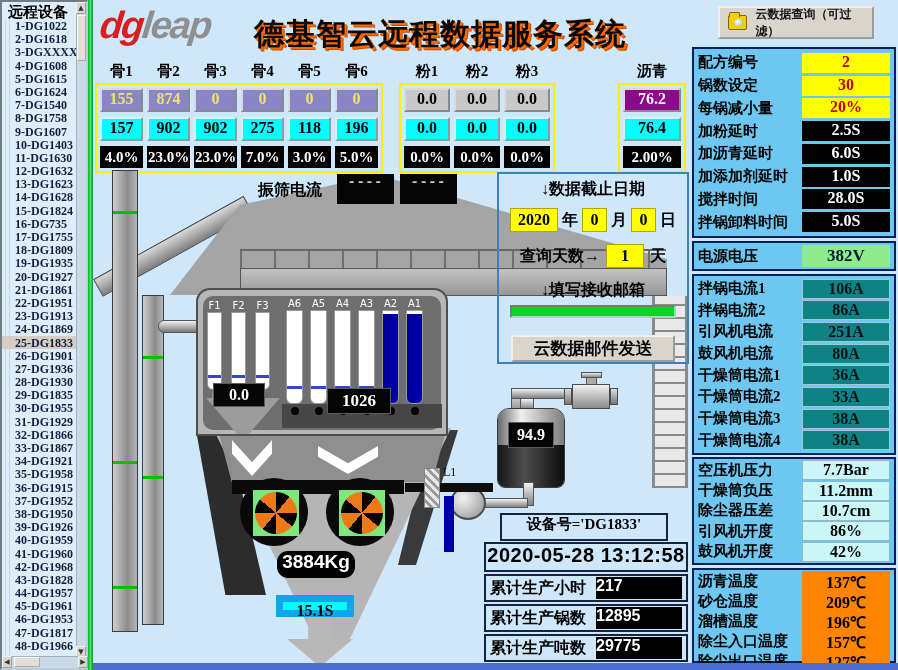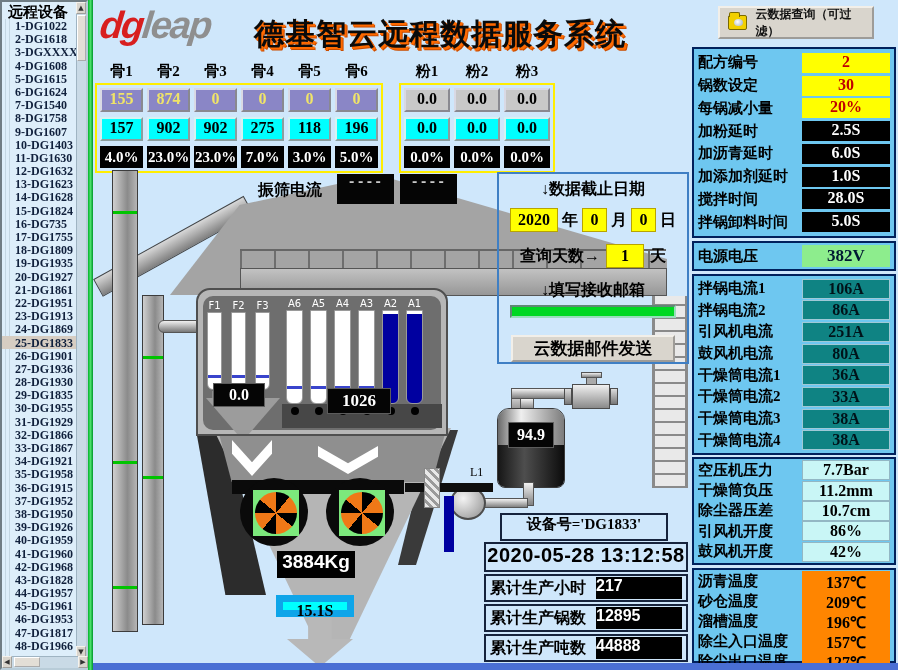--- a/index.html
+++ b/index.html
@@ -112,21 +112,21 @@
   .ch1 { left:232px; top:440px; width:40px; height:36px; }
   .ch2 { left:318px; top:446px; width:60px; height:28px; }
   .mix-bar { position:absolute; left:232px; top:480px; width:172px; height:14px; background:#0a0a0a; }
   .mix-circle { position:absolute; width:68px; height:68px; background:#0a0a0a; border-radius:50%; top:478px; }
   .mc1 { left:240px; } .mc2 { left:326px; }
   .fan-box { position:absolute; width:46px; height:46px; background:#7ce87c; top:490px; display:flex; align-items:center; justify-content:center; }
   .fb1 { left:253px; } .fb2 { left:339px; }
   .fan { width:42px; height:42px; border-radius:50%;
     background:conic-gradient(#000 0 40deg,#ef7817 40deg 90deg,#000 90deg 130deg,#ef7817 130deg 180deg,#000 180deg 220deg,#ef7817 220deg 270deg,#000 270deg 310deg,#ef7817 310deg 360deg); }
   .mix-weight { position:absolute; left:277px; top:551px; width:78px; height:27px; background:#000; color:#fff;
-    text-align:center; line-height:26px; font:bold 19px "Liberation Sans",sans-serif; }
+    text-align:center; line-height:26px; font:bold 19px "Liberation Sans",sans-serif;border-radius:11px; }
   .mix-time { position:absolute; left:276px; top:595px; width:78px; height:22px; background:#00ffff; color:#000;
     border:7px solid #0ea5e9; text-align:center; line-height:20px; font:bold 16px "Liberation Serif",serif; }
   .down-arrow { position:absolute; left:287px; top:617px; width:66px; height:50px; background:#b8b8b8;
     clip-path:polygon(32% 0,68% 0,68% 44%,100% 44%,50% 100%,0 44%,32% 44%); filter:drop-shadow(0 0 1px #333); }
   .tank { position:absolute; left:497px; top:408px; width:68px; height:80px; border:1px solid #3a3a3a;
     border-radius:12px 12px 8px 8px; overflow:hidden; }
   .tank-top { height:46%; background:linear-gradient(90deg,#6a6a6a,#efefef 35%,#7c7c7c); }
   .tank-bot { height:54%; background:linear-gradient(90deg,#161616,#4e4e4e 40%,#0c0c0c); }
   .pipe { position:absolute; background:linear-gradient(#f2f2f2,#818181); border:1px solid #555; }
   .pipe-v1 { left:511px; top:390px; width:11px; height:24px; }
@@ -138,21 +138,21 @@
     background:linear-gradient(#f0f0f0,#8a8a8a); border:1px solid #4c4c4c; }
   .valve-fl { position:absolute; width:8px; height:17px; top:388px; background:linear-gradient(#ddd,#777); border:1px solid #4c4c4c; }
   .vf-l { left:564px; } .vf-r { left:610px; }
   .valve-stem { position:absolute; left:586px; top:377px; width:11px; height:8px; background:#aaa; border:1px solid #555; }
   .valve-cap { position:absolute; left:581px; top:372px; width:21px; height:6px; background:linear-gradient(#eee,#888); border:1px solid #555; }
   .pump { position:absolute; left:450px; top:486px; width:36px; height:34px; border-radius:50%;
     background:radial-gradient(circle at 35% 35%,#f4f4f4,#8e8e8e); border:2px solid #4c4c4c; }
   .l1-pipe { position:absolute; left:405px; top:483px; width:88px; height:9px; background:#0e0e0e; }
   .l1-hatch { position:absolute; left:424px; top:468px; width:16px; height:40px; border:1px solid #888;
     background:repeating-linear-gradient(45deg,#e8e8e8 0 3px,#9a9a9a 3px 6px); }
-  .l1-label { position:absolute; left:470px; top:465px; font:12px "Liberation Serif",serif; color:#000; }
+  .l1-label { position:absolute; left:443px; top:465px; font:12px "Liberation Serif",serif; color:#000; }
   .blue-bar { position:absolute; left:444px; top:496px; width:10px; height:56px; background:#0000a0; }
   
   .vib-label { position:absolute; left:258px; top:180px; font:bold 16px "Liberation Serif",serif; color:#000; }
   .vib-box { position:absolute; top:174px; width:57px; height:30px; background:#050505; color:#c8c8c8;
     text-align:center; line-height:28px; font:bold 13px "DejaVu Sans Mono",monospace; letter-spacing:1px; }
   
   .qpanel { position:absolute; left:497px; top:172px; width:192px; height:192px; border:2px solid #3f7fc4;
     display:flex; flex-direction:column; align-items:center; }
   .q-title { margin-top:5px; font:bold 16px "Liberation Serif",serif; color:#000; }
   .q-daterow { margin-top:8px; display:flex; align-items:center; gap:4px; font:bold 16px "Liberation Serif",serif; }
@@ -326,20 +326,36 @@
             <div class="mat-cell mat-actual">0.0</div>
             <div class="mat-cell mat-actual">0.0</div>
           </div>
           <div class="mat-row">
             <div class="mat-cell mat-pct">0.0%</div>
             <div class="mat-cell mat-pct">0.0%</div>
             <div class="mat-cell mat-pct">0.0%</div>
           </div>
         </div>
       </div>
+      <div class="mat-group bitumen">
+        <div class="mat-headers">
+          <div class="mat-h">沥青</div>
+        </div>
+        <div class="mat-box">
+          <div class="mat-row">
+            <div class="mat-cell mat-set">76.2</div>
+          </div>
+          <div class="mat-row">
+            <div class="mat-cell mat-actual">76.4</div>
+          </div>
+          <div class="mat-row">
+            <div class="mat-cell mat-pct">2.00%</div>
+          </div>
+        </div>
+      </div>
     </div>
 
   <div class="conveyor"></div>
   <div class="tower tower1">
     <div class="tick" style="top:40px"></div>
     <div class="tick" style="top:290px"></div>
     <div class="tick" style="top:415px"></div>
   </div>
   <div class="tower tower2">
     <div class="tick" style="top:60px"></div>
@@ -476,21 +492,21 @@
       <div class="stat-row">
         <div class="stat-label">累计生产小时</div>
         <div class="stat-val">217</div>
       </div>
       <div class="stat-row">
         <div class="stat-label">累计生产锅数</div>
         <div class="stat-val">12895</div>
       </div>
       <div class="stat-row">
         <div class="stat-label">累计生产吨数</div>
-        <div class="stat-val">44888</div>
+        <div class="stat-val">29775</div>
       </div>
     </div>
 
   <div class="rpanel">
     <section class="rp-sec" id="sec-recipe">
         <div class="rp-row">
           <div class="rp-label">配方编号</div>
           <div class="rp-val v-yellow">2</div>
         </div>
         <div class="rp-row">

